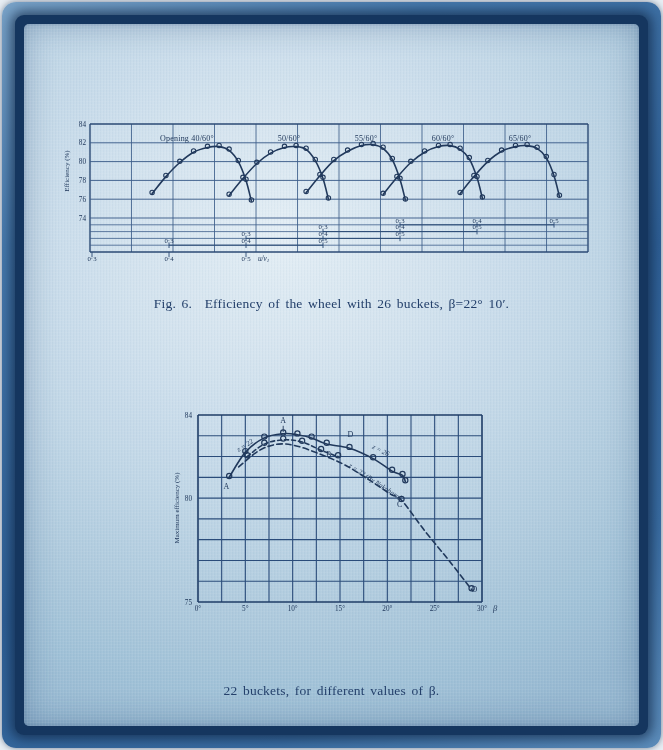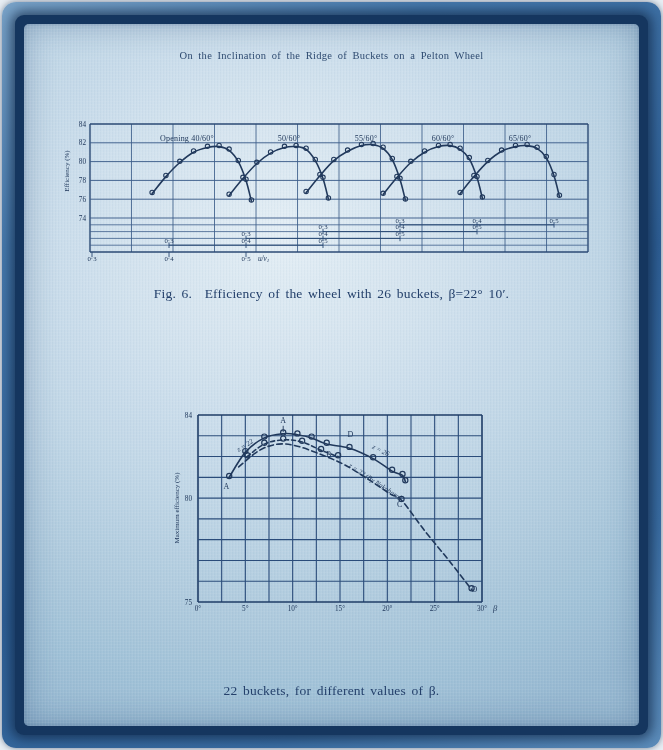--- a/index.html
+++ b/index.html
@@ -12,34 +12,33 @@
   .paper{position:absolute;inset:24px;border-radius:5px;
     background:radial-gradient(ellipse 95% 75% at 42% 30%, #e4eef5 0%, #d2e2ee 28%, #c0d6e6 52%, #aecadd 72%, #9fc0d6 88%, #95b7d0 100%);
     box-shadow:inset 0 0 30px rgba(35,70,115,.35), inset 0 0 4px rgba(35,70,115,.28);}
   .paper::before{content:"";position:absolute;inset:0;border-radius:5px;pointer-events:none;
     background:repeating-linear-gradient(0deg,rgba(255,255,255,.055) 0 1px,transparent 1px 3px),
                repeating-linear-gradient(90deg,rgba(255,255,255,.05) 0 1px,rgba(110,145,180,.05) 1px 2px,transparent 2px 3px);}
   .running-head{position:absolute;top:26px;left:0;right:0;text-align:center;
     font-size:10.5px;color:#2e4a70;letter-spacing:.3px;word-spacing:2.5px;}
   .caption{position:absolute;left:0;right:0;text-align:center;color:#24406b;
     font-size:13.5px;word-spacing:2px;letter-spacing:.2px;white-space:pre-wrap;}
-  #caption6{top:262px;}
+  #caption6{top:272px;}
   #caption7{top:613px;line-height:21.5px;}
   svg{position:absolute;overflow:visible;}
   #fig6{left:36px;top:86px;}
   #fig7{left:146px;top:376px;}
 </style>
 </head>
 <body>
 
 <div class="stage">
   <div class="photo"></div>
   <div class="ring"></div>
   <div class="paper">
-    <div class="running-head">On the Inclination of the Ridge of Buckets on a Pelton Wheel</div>
     <svg id="fig6" width="540" height="160" viewBox="60 110 540 160">
         <line x1="90" y1="124" x2="90" y2="252" stroke="#2b4a74" stroke-width="1.4"></line>
         <line x1="131.5" y1="124" x2="131.5" y2="252" stroke="#3d5e8a" stroke-width="0.85"></line>
         <line x1="173" y1="124" x2="173" y2="252" stroke="#3d5e8a" stroke-width="0.85"></line>
         <line x1="214.5" y1="124" x2="214.5" y2="252" stroke="#3d5e8a" stroke-width="0.85"></line>
         <line x1="256" y1="124" x2="256" y2="252" stroke="#3d5e8a" stroke-width="0.85"></line>
         <line x1="297.5" y1="124" x2="297.5" y2="252" stroke="#3d5e8a" stroke-width="0.85"></line>
         <line x1="339" y1="124" x2="339" y2="252" stroke="#3d5e8a" stroke-width="0.85"></line>
         <line x1="380.5" y1="124" x2="380.5" y2="252" stroke="#3d5e8a" stroke-width="0.85"></line>
         <line x1="422" y1="124" x2="422" y2="252" stroke="#3d5e8a" stroke-width="0.85"></line>

